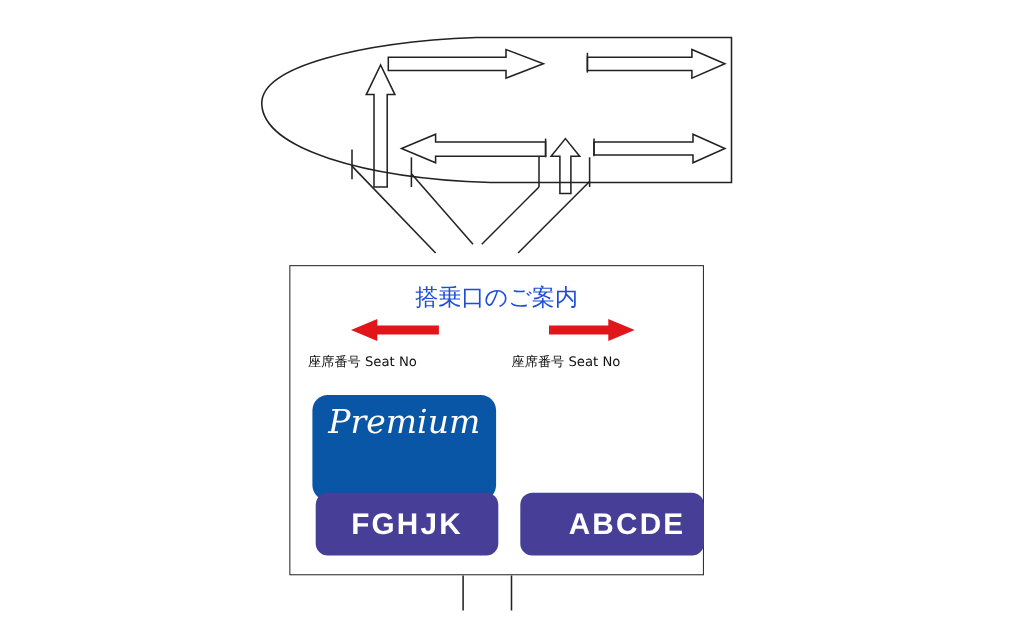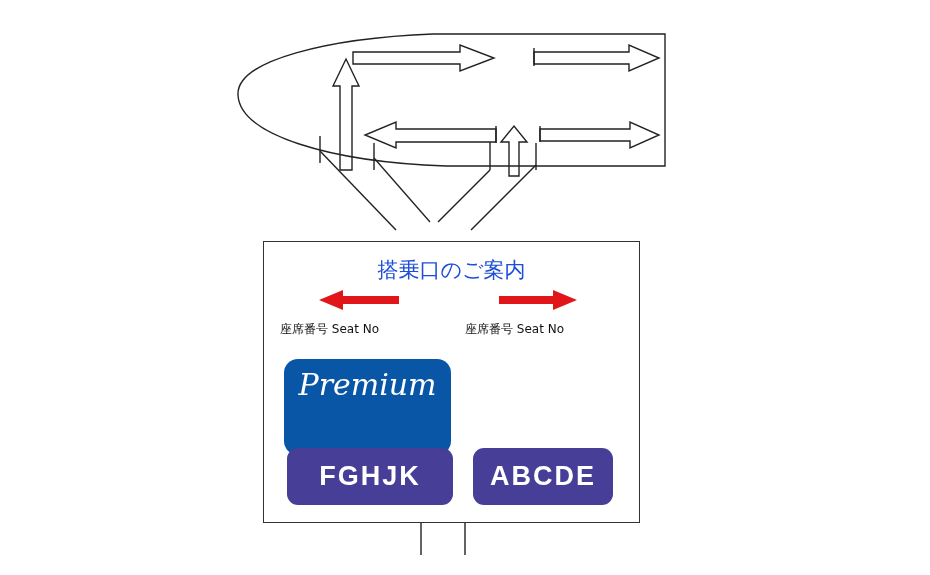--- a/index.html
+++ b/index.html
@@ -8,21 +8,21 @@
   .sign { position: absolute; left: 263px; top: 241px; width: 377px; height: 282px; border: 1.5px solid #333; box-sizing: border-box; background: #fff; }
   .sign-title { position: absolute; left: 0; width: 100%; top: 14px; text-align: center; font-size: 21px; color: #1d4ed8; font-family: Liberation Serif, serif; letter-spacing: 0px; }
   .seat-label { position: absolute; top: 79px; font-size: 12px; color: #111; font-family: "DejaVu Sans", sans-serif; white-space: nowrap; }
   .seat-left { left: 16px; }
   .seat-right { left: 201px; }
   .premium { position: absolute; left: 20px; top: 117px; width: 167px; height: 96px; background: #0a56a6; border-radius: 14px; color: #fff; text-align: center; font-family: "DejaVu Serif", serif; font-style: italic; }
   .premium .l1 { display: block; font-size: 30px; margin-top: 9px; line-height: 34px; }
   .premium .l2 { display: block; font-size: 30px; line-height: 34px; }
   .code-btn { position: absolute; top: 206px; height: 57px; background: #463e97; border-radius: 11px; color: #fff; font-family: "Liberation Sans", sans-serif; font-weight: bold; font-size: 27px; letter-spacing: 2px; display: flex; align-items: center; justify-content: center; }
   .btn-left { left: 23px; width: 166px; text-align: center; }
-  .btn-right { left: 209px; width: 140px; }
+  .btn-right { left: 209px; width: 140px; padding-left: 27px; }
 </style>
 </head>
 <body>
 
 <svg id="diagram" width="930" height="575" viewBox="0 0 930 575">
   <g fill="none" stroke="#222" stroke-width="1.4">
 
     <path d="M 433 34 L 665 34 L 665 166 L 446 166 C 330 162 240 135 238 95 C 236 60 330 38 433 34 Z"></path>
 
     <path d="M353 52 L460 52 L460 45 L494 58 L460 71 L460 64 L353 64 Z"></path>

